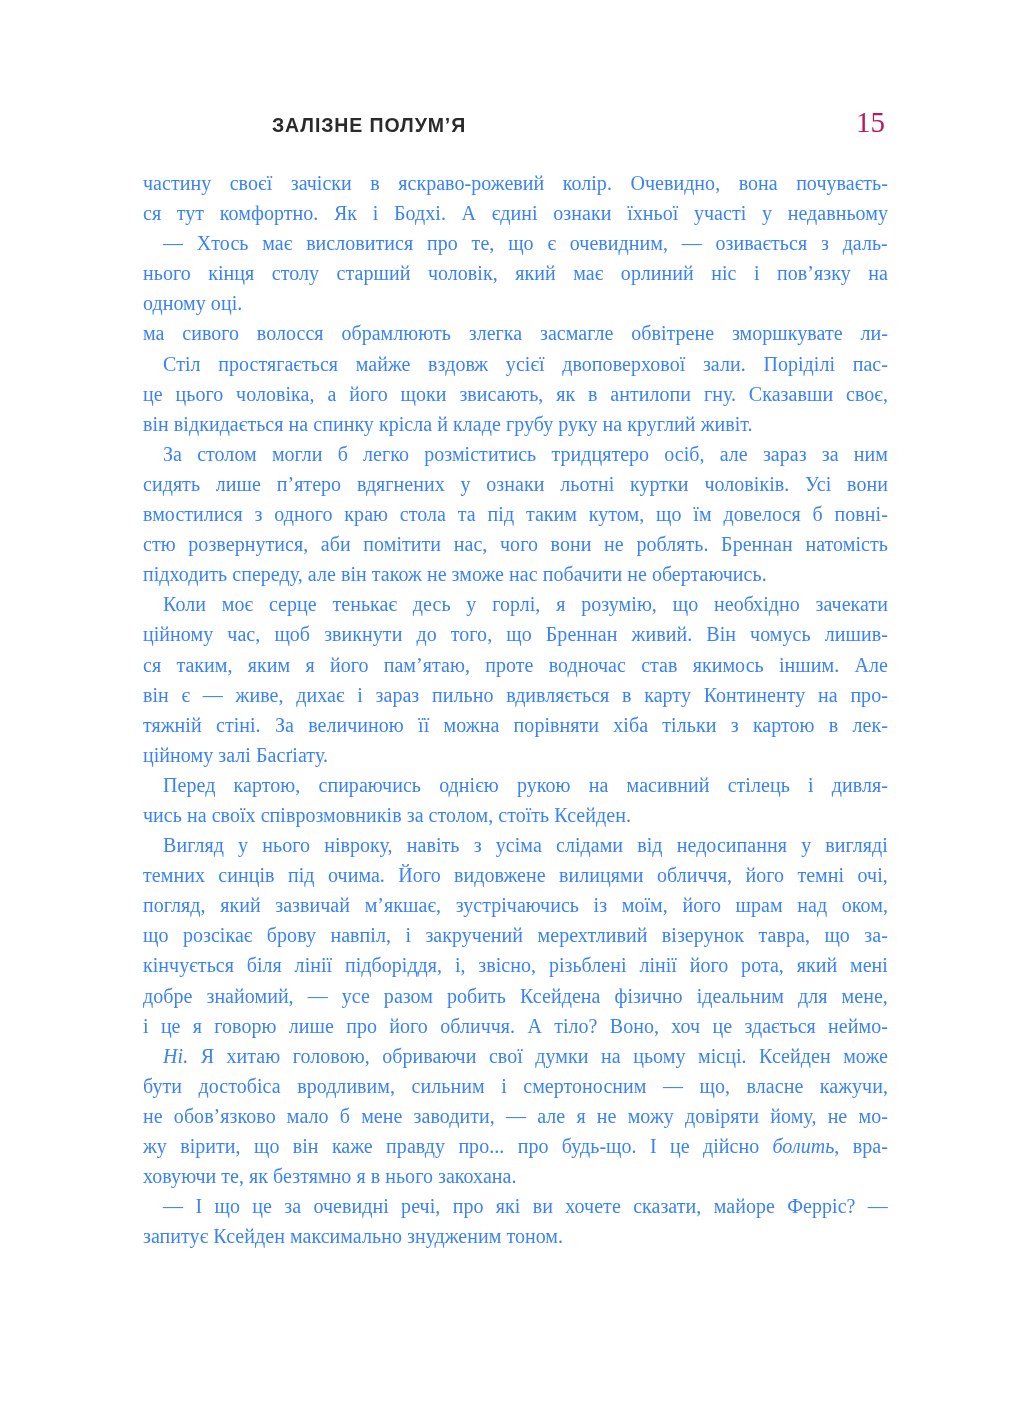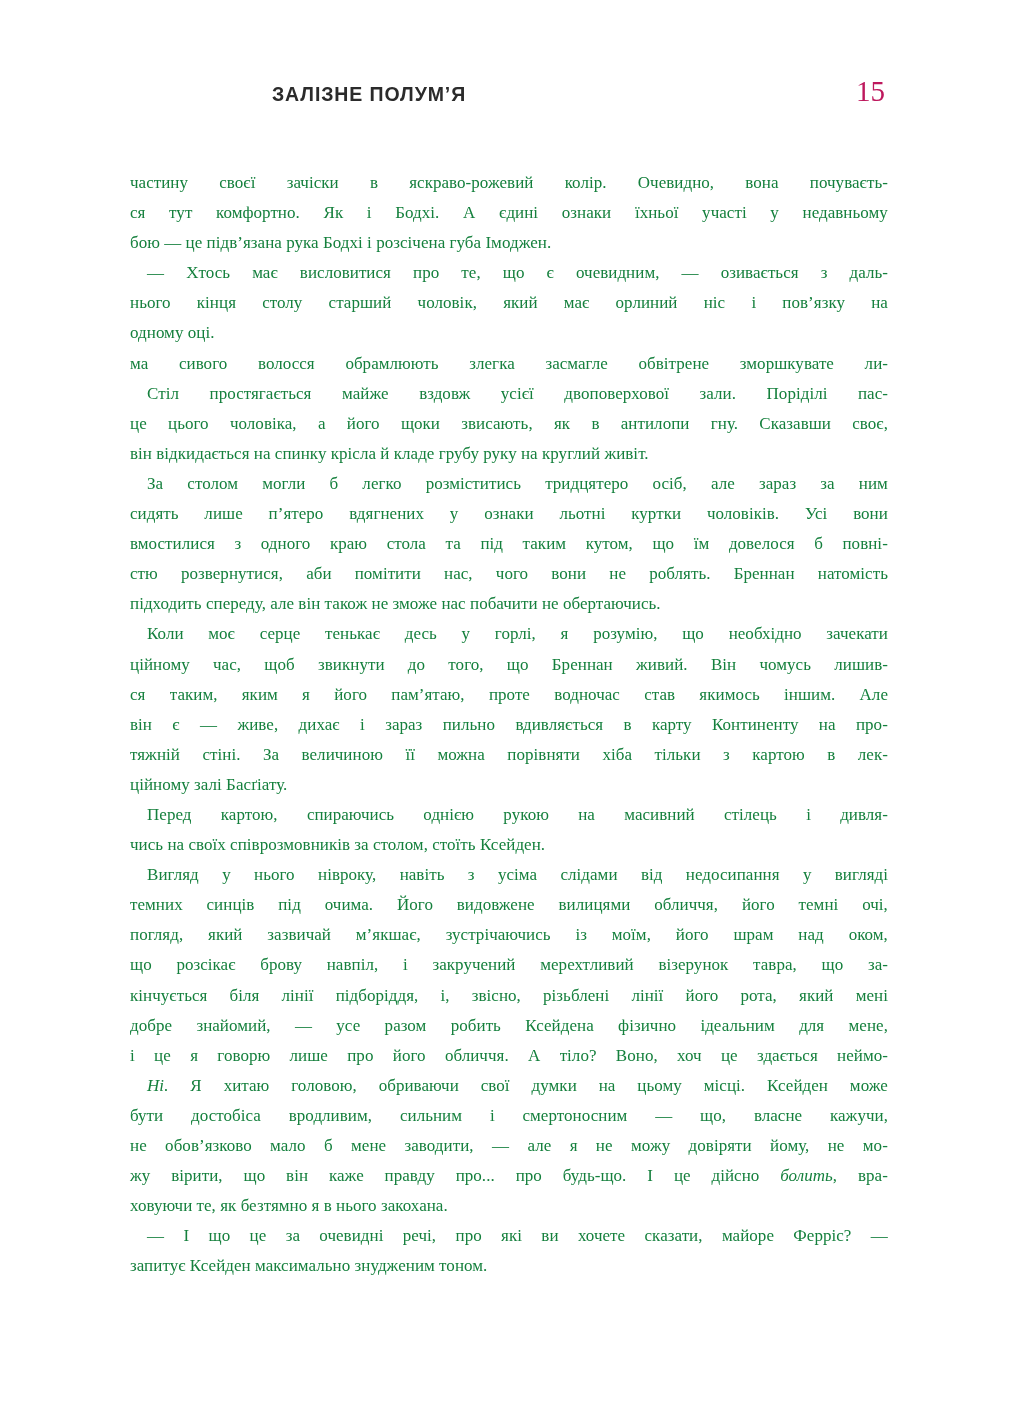--- a/index.html
+++ b/index.html
@@ -22,21 +22,21 @@
     position: absolute;
     inset: 0;
     background: #ffffff;
   }
 
   
   .running-head {
     position: absolute;
     left: 130px;
     right: 127px;
-    top: 77px;
+    top: 108px;
     height: 34px;
     display: flex;
     align-items: baseline;
     justify-content: space-between;
     gap: 20px;
   }
   .running-head .head-title {
     font-family: "Liberation Sans", "DejaVu Sans", sans-serif;
     font-size: 19.5px;
     font-weight: 600;
@@ -59,25 +59,26 @@
   
   .lines {
     position: absolute;
     left: 130px;
     top: 168px;
     width: 758px;
   }
   .ln {
     display: block;
     height: 30.1px;
-    font-size: 17px;
+    font-size: 20px;
     line-height: 30.1px;
     white-space: pre;
-    color: #15803d;
+    color: #3b82f6;
     letter-spacing: 0.04px;
+    margin-left: 13px;
   }
   .ln.j {
     
     display: flex;
     justify-content: space-between;
   }
   .ln.j > span {
     white-space: pre;
   }
 </style>
@@ -87,21 +88,20 @@
 <div class="page">
 
   <div class="running-head">
     <div class="head-title">ЗАЛІЗНЕ ПОЛУМ’Я</div>
     <div class="folio">15</div>
   </div>
 
   <div class="lines" id="body-lines">
       <div class="ln j"><span>частину</span><span>своєї</span><span>зачіски</span><span>в</span><span>яскраво-рожевий</span><span>колір.</span><span>Очевидно,</span><span>вона</span><span>почуваєть-</span></div>
       <div class="ln j"><span>ся</span><span>тут</span><span>комфортно.</span><span>Як</span><span>і</span><span>Бодхі.</span><span>А</span><span>єдині</span><span>ознаки</span><span>їхньої</span><span>участі</span><span>у</span><span>недавньому</span></div>
-      <div class="ln">бою — це підв’язана рука Бодхі і розсічена губа Імоджен.</div>
       <div class="ln j"><span> —</span><span>Хтось</span><span>має</span><span>висловитися</span><span>про</span><span>те,</span><span>що</span><span>є</span><span>очевидним,</span><span>—</span><span>озивається</span><span>з</span><span>даль-</span></div>
       <div class="ln j"><span>нього</span><span>кінця</span><span>столу</span><span>старший</span><span>чоловік,</span><span>який</span><span>має</span><span>орлиний</span><span>ніс</span><span>і</span><span>пов’язку</span><span>на</span></div>
       <div class="ln">одному оці.</div>
       <div class="ln j"><span>ма</span><span>сивого</span><span>волосся</span><span>обрамлюють</span><span>злегка</span><span>засмагле</span><span>обвітрене</span><span>зморшкувате</span><span>ли-</span></div>
       <div class="ln j"><span> Стіл</span><span>простягається</span><span>майже</span><span>вздовж</span><span>усієї</span><span>двоповерхової</span><span>зали.</span><span>Поріділі</span><span>пас-</span></div>
       <div class="ln j"><span>це</span><span>цього</span><span>чоловіка,</span><span>а</span><span>його</span><span>щоки</span><span>звисають,</span><span>як</span><span>в</span><span>антилопи</span><span>гну.</span><span>Сказавши</span><span>своє,</span></div>
       <div class="ln">він відкидається на спинку крісла й кладе грубу руку на круглий живіт.</div>
       <div class="ln j"><span> За</span><span>столом</span><span>могли</span><span>б</span><span>легко</span><span>розміститись</span><span>тридцятеро</span><span>осіб,</span><span>але</span><span>зараз</span><span>за</span><span>ним</span></div>
       <div class="ln j"><span>сидять</span><span>лише</span><span>п’ятеро</span><span>вдягнених</span><span>у</span><span>ознаки</span><span>льотні</span><span>куртки</span><span>чоловіків.</span><span>Усі</span><span>вони</span></div>
       <div class="ln j"><span>вмостилися</span><span>з</span><span>одного</span><span>краю</span><span>стола</span><span>та</span><span>під</span><span>таким</span><span>кутом,</span><span>що</span><span>їм</span><span>довелося</span><span>б</span><span>повні-</span></div>

